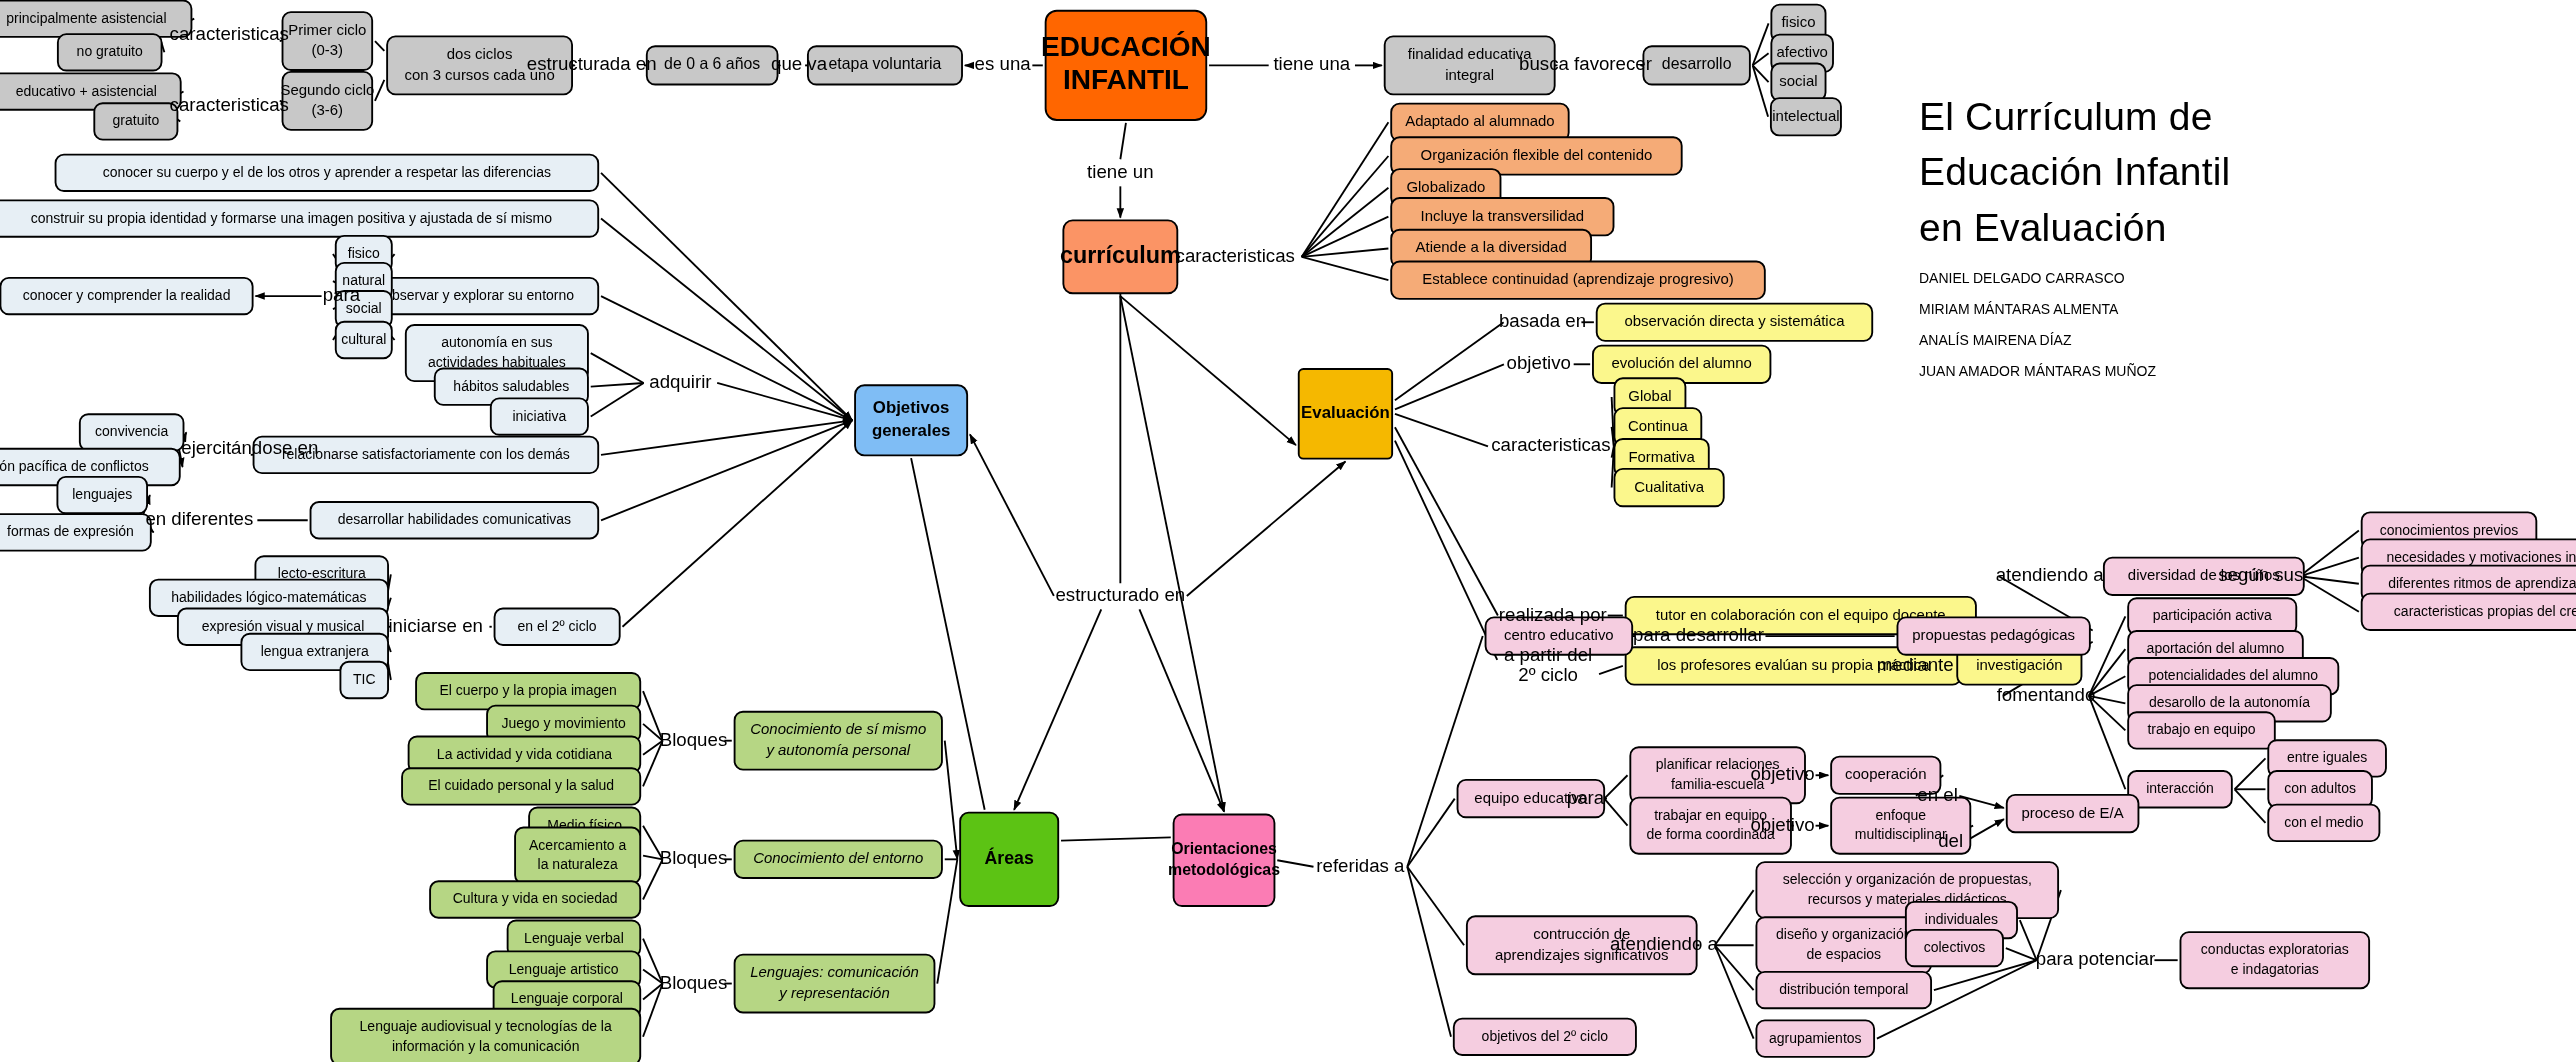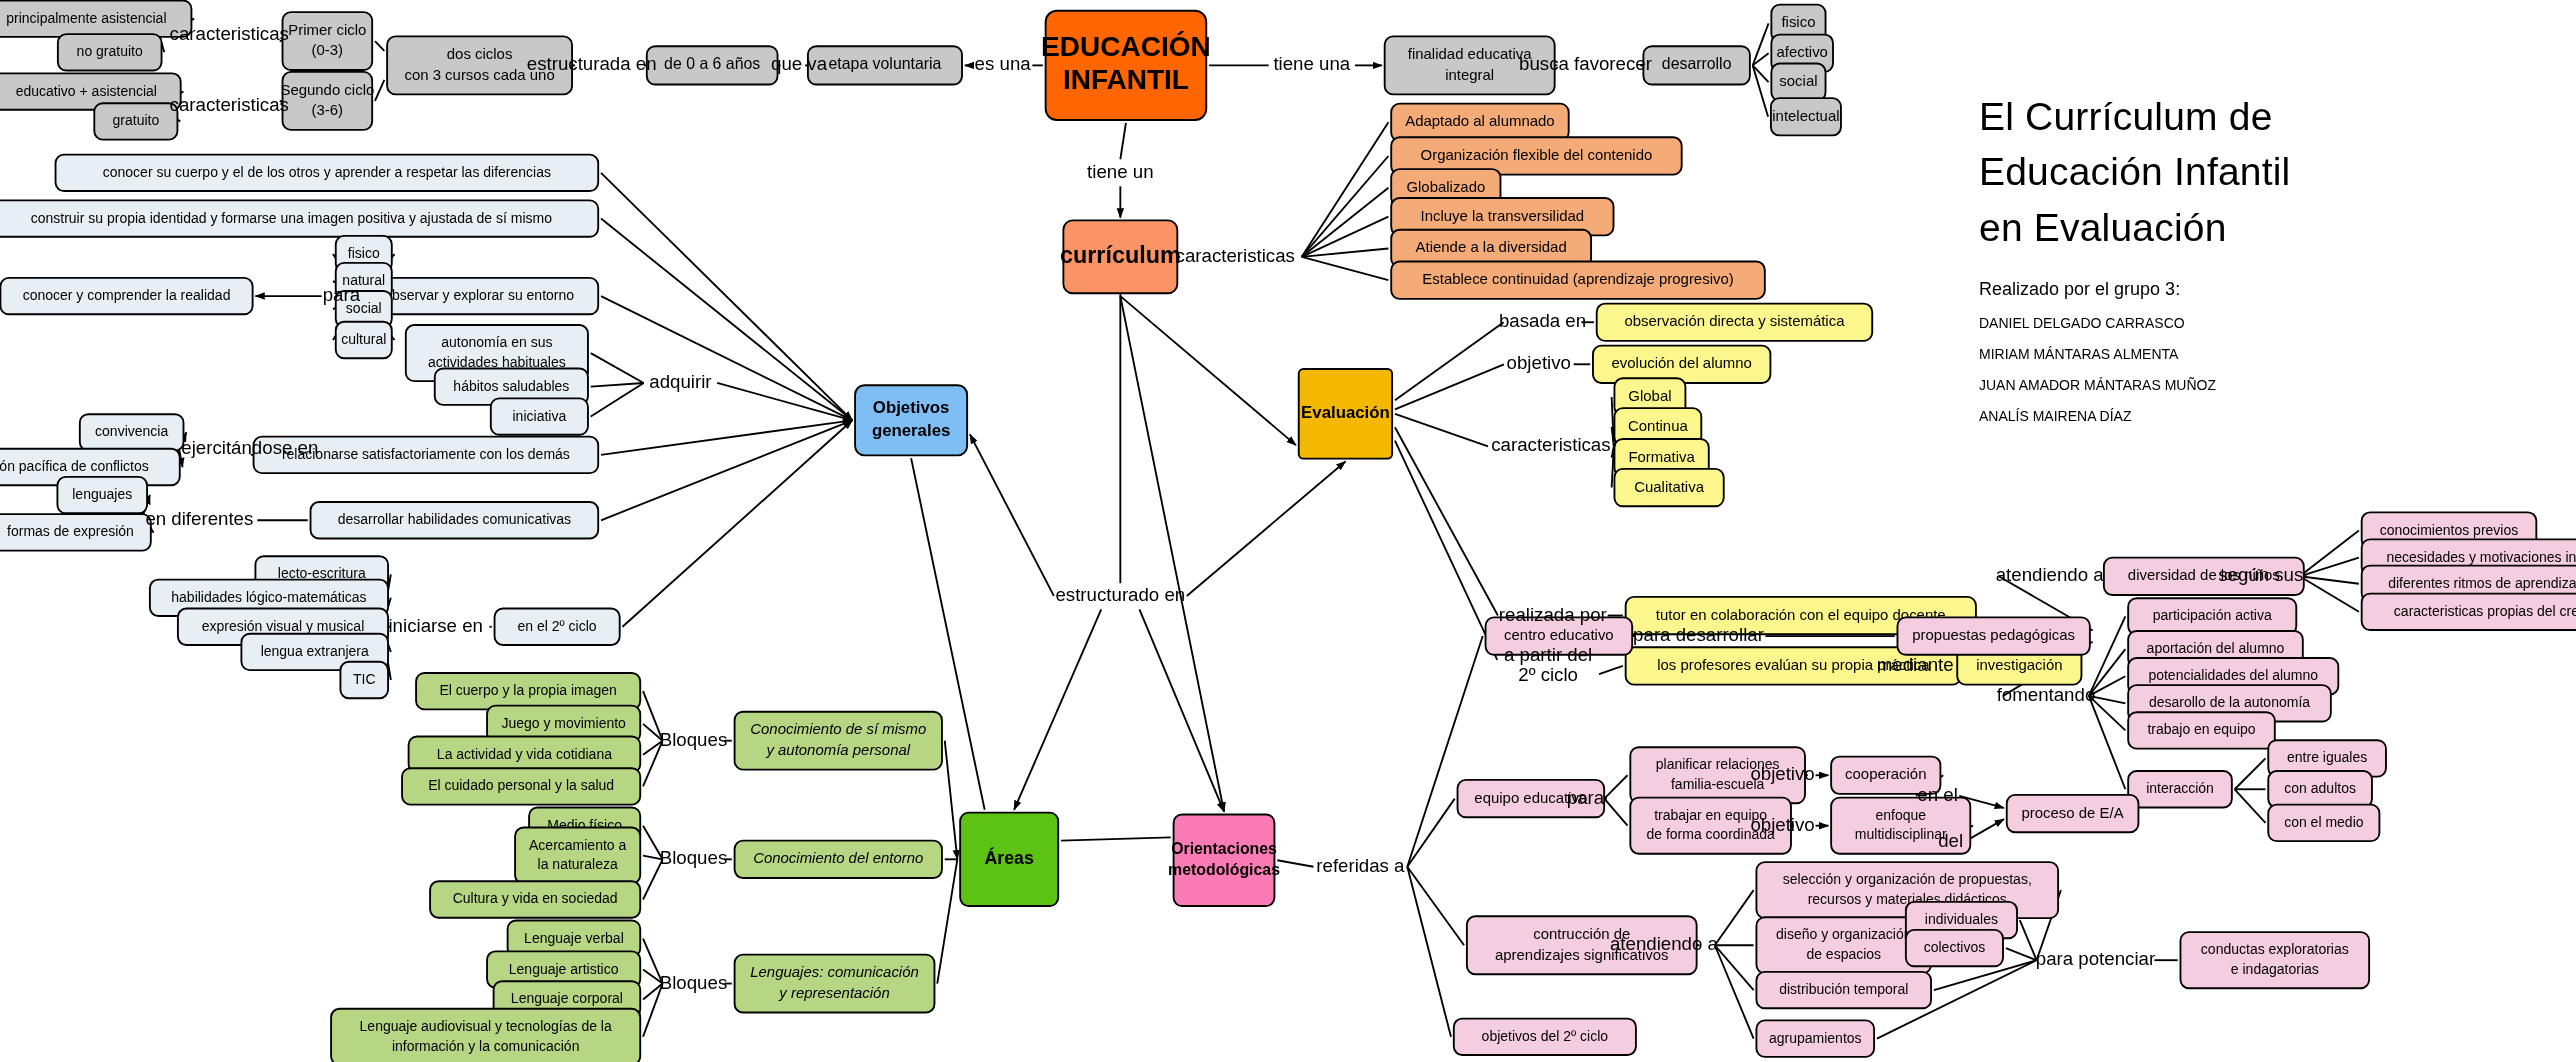--- a/index.html
+++ b/index.html
@@ -702,25 +702,24 @@
         </g>
         <g>
           <text x="2243" y="1028" class="linkLabel" font-size="17"><tspan x="2243" dy="0">para potenciar</tspan></text>
         </g>
         <g>
           <text x="1199" y="638" class="linkLabel" font-size="18"><tspan x="1199" dy="0">estructurado en</tspan></text>
         </g>
       </g>
   </svg>
 
-  <div class="titleBlock" style="left:1979px;top:89px;width:579px;">
+  <div class="titleBlock" style="left:1919px;top:89px;width:579px;">
     <div class="titleLine">El Currículum de</div>
     <div class="titleLine">Educación Infantil</div>
     <div class="titleLine">en Evaluación</div>
-    <div class="creditHead">Realizado por el grupo 3:</div>
     <div class="creditName">DANIEL DELGADO CARRASCO</div>
     <div class="creditName">MIRIAM MÁNTARAS ALMENTA</div>
+    <div class="creditName">ANALÍS MAIRENA DÍAZ</div>
     <div class="creditName">JUAN AMADOR MÁNTARAS MUÑOZ</div>
-    <div class="creditName">ANALÍS MAIRENA DÍAZ</div>
   </div>
 
 </div>
 
 
 </body></html>

